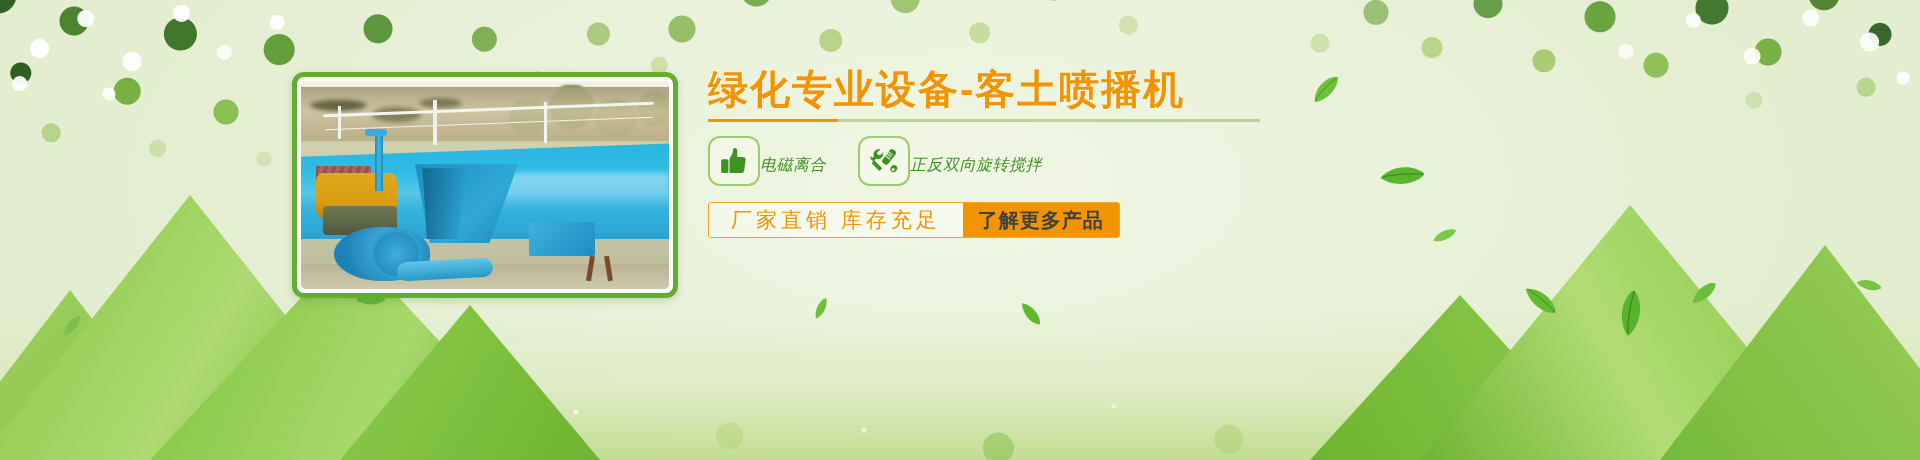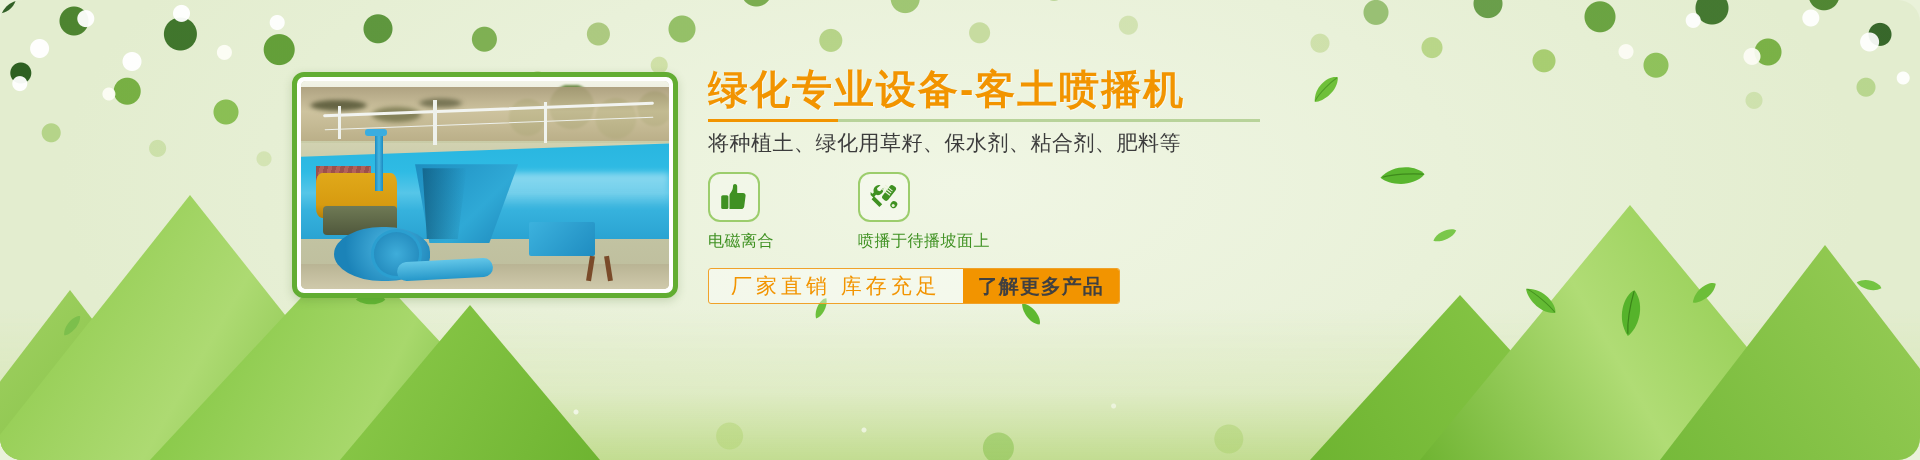--- a/index.html
+++ b/index.html
@@ -8,21 +8,20 @@
     font-family:"Liberation Sans","DejaVu Sans",sans-serif;
     background:#eaf2da;
   }
 
   .banner{
     position:relative;
     width:1920px; height:460px;
     overflow:hidden;
     background:
       radial-gradient(ellipse 900px 420px at 50% 40%, #f0f6e4 0%, #e9f1d9 55%, #e3edcf 100%);
-    border-radius: 22px;
   }
 
   
   .foliage{ position:absolute; top:0; pointer-events:none; }
 
   .foliage-left{
     left:-40px; top:-70px; width:760px; height:260px;
     background:
       radial-gradient(circle at 8% 55%, rgba(36,88,24,.95) 0 10px, transparent 11px),
       radial-gradient(circle at 15% 35%, rgba(60,120,30,.9) 0 14px, transparent 15px),
@@ -286,21 +285,23 @@
     white-space:nowrap;
   }
 
   .features{
     margin-top:14px;
     display:flex;
     align-items:flex-start;
   }
   .feature{
     display:flex;
-    flex-direction:column;
+    flex-direction:row;
+    align-items:center;
+    font-style:italic;
   }
   .feature-icon{
     width:52px; height:50px;
     border:2px solid #9ccd6c;
     border-radius:12px;
     background:rgba(255,255,255,.30);
     display:flex; align-items:center; justify-content:center;
   }
   .feature-icon svg{ display:block; }
   .feature-label{
@@ -455,21 +456,20 @@
     </div>
   </div>
 
   <div class="content">
 
     <div class="title">绿化专业设备-客土喷播机</div>
 
     <div class="divider"></div>
 
     <div class="subtitle">
-      <div>将种植土、绿化用草籽、保水剂、粘合剂、肥料等</div>
     </div>
 
     <div class="features">
 
       <div class="feature" style="width:150px;">
         <div class="feature-icon">
           <svg width="30" height="28" viewBox="0 0 30 28" aria-hidden="true">
             <path d="M10.5 26 L10.5 12.5 C10.5 11 11.5 10 12.3 8.8 C13.4 7.2 14 5 14 3.2 C14 1.9 14.9 1 16 1 C17.3 1 18.2 2 18.2 3.4 L18.2 10 L24 10 C25.6 10 26.8 11.2 26.6 12.7 L25.2 23.4 C25 24.9 23.8 26 22.3 26 Z" fill="#3f9122"></path>
             <rect x="2.2" y="12.2" width="7.2" height="13.8" rx="1.6" fill="#3f9122"></rect>
           </svg>
@@ -482,21 +482,21 @@
           <svg width="30" height="30" viewBox="0 0 30 30" aria-hidden="true">
             <path d="M11.6 3.2 A5.6 5.6 0 0 0 4.8 10.4 L3.4 11.8 L1.6 10 L1.6 13 L4.2 15.6 L2.6 17.2 L10.4 25 L13.2 22.2 L5.4 14.4 L7 12.8 A5.6 5.6 0 0 0 14.2 6 L11 9.2 L8.6 8.6 L8 6.2 Z" fill="#3f9122"></path>
             <rect x="16.5" y="2.4" width="7" height="17" rx="2.6" transform="rotate(38 20 11)" fill="#3f9122"></rect>
             <path d="M16 2.8 L23.5 9.2" stroke="#eaf2da" stroke-width="1.1"></path>
             <path d="M14.6 5 L22.2 11" stroke="#eaf2da" stroke-width="1.1"></path>
             <path d="M13.3 7.2 L20.9 13.2" stroke="#eaf2da" stroke-width="1.1"></path>
             <rect x="21.6" y="19" width="6.4" height="7.2" rx="3.2" transform="rotate(38 24.8 22.6)" fill="#3f9122"></rect>
             <circle cx="24.2" cy="23.4" r="1.5" fill="#eaf2da"></circle>
           </svg>
         </div>
-        <div class="feature-label">喷播于待播坡面上</div>
+        <div class="feature-label">正反双向旋转搅拌</div>
       </div>
 
 
     </div>
 
     <div class="cta">
       <div class="cta-slogan">厂家直销  库存充足</div>
       <div class="cta-button">了解更多产品</div>
     </div>
 

